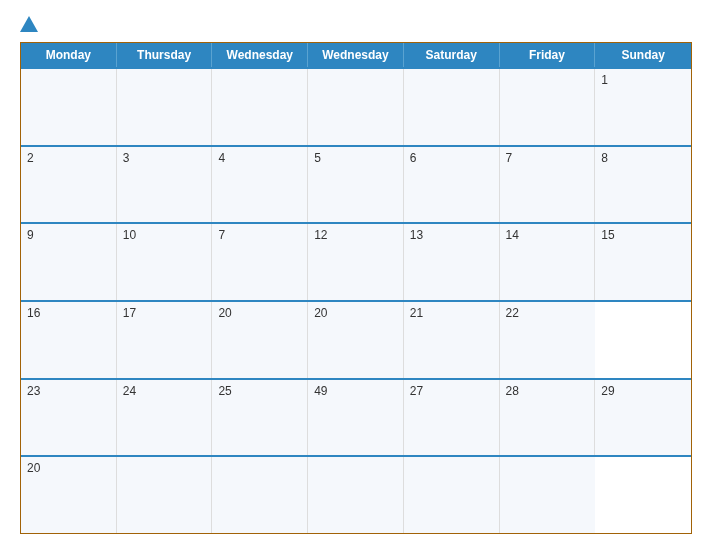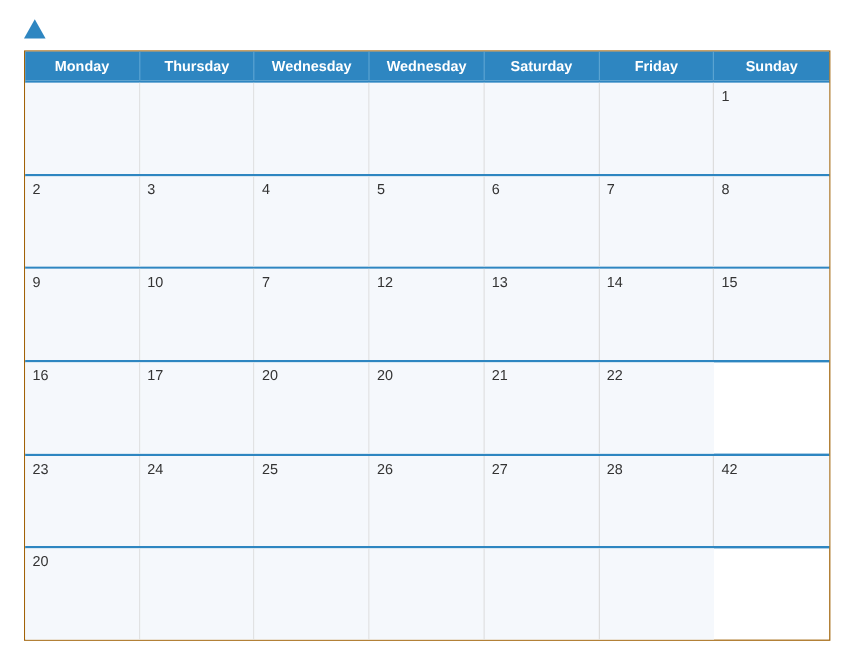--- a/index.html
+++ b/index.html
@@ -232,30 +232,30 @@
           <div class="cal-cell">
             <span class="day-num">23</span>
           </div>
           <div class="cal-cell">
             <span class="day-num">24</span>
           </div>
           <div class="cal-cell">
             <span class="day-num">25</span>
           </div>
           <div class="cal-cell">
-            <span class="day-num">26</span>
+            <span class="day-num">49</span>
           </div>
           <div class="cal-cell">
             <span class="day-num">27</span>
           </div>
           <div class="cal-cell">
             <span class="day-num">28</span>
           </div>
           <div class="cal-cell">
-            <span class="day-num">42</span>
+            <span class="day-num">29</span>
           </div>
         </div>
         <div class="cal-week">
           <div class="cal-cell">
             <span class="day-num">20</span>
           </div>
           <div class="cal-cell empty"></div>
           <div class="cal-cell empty"></div>
           <div class="cal-cell empty"></div>
           <div class="cal-cell empty"></div>

